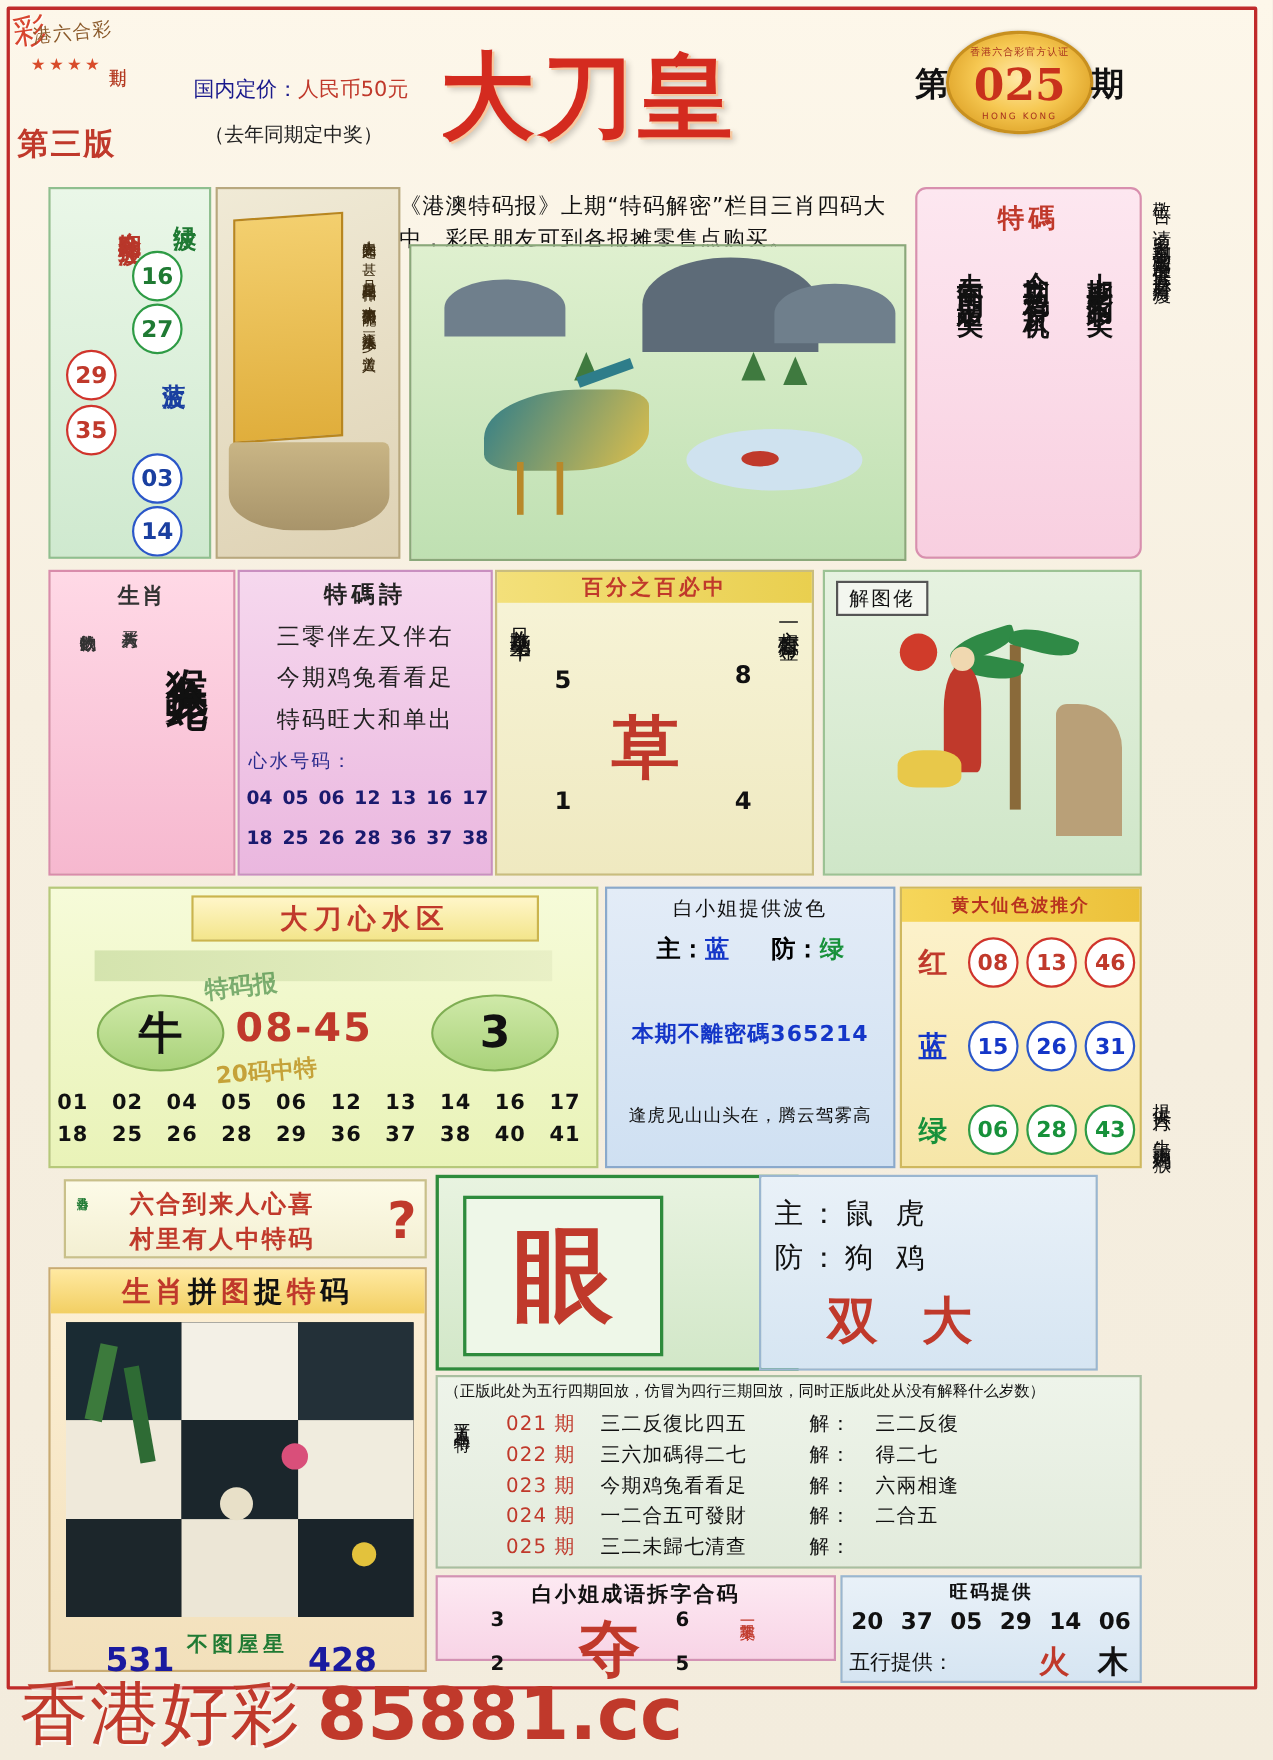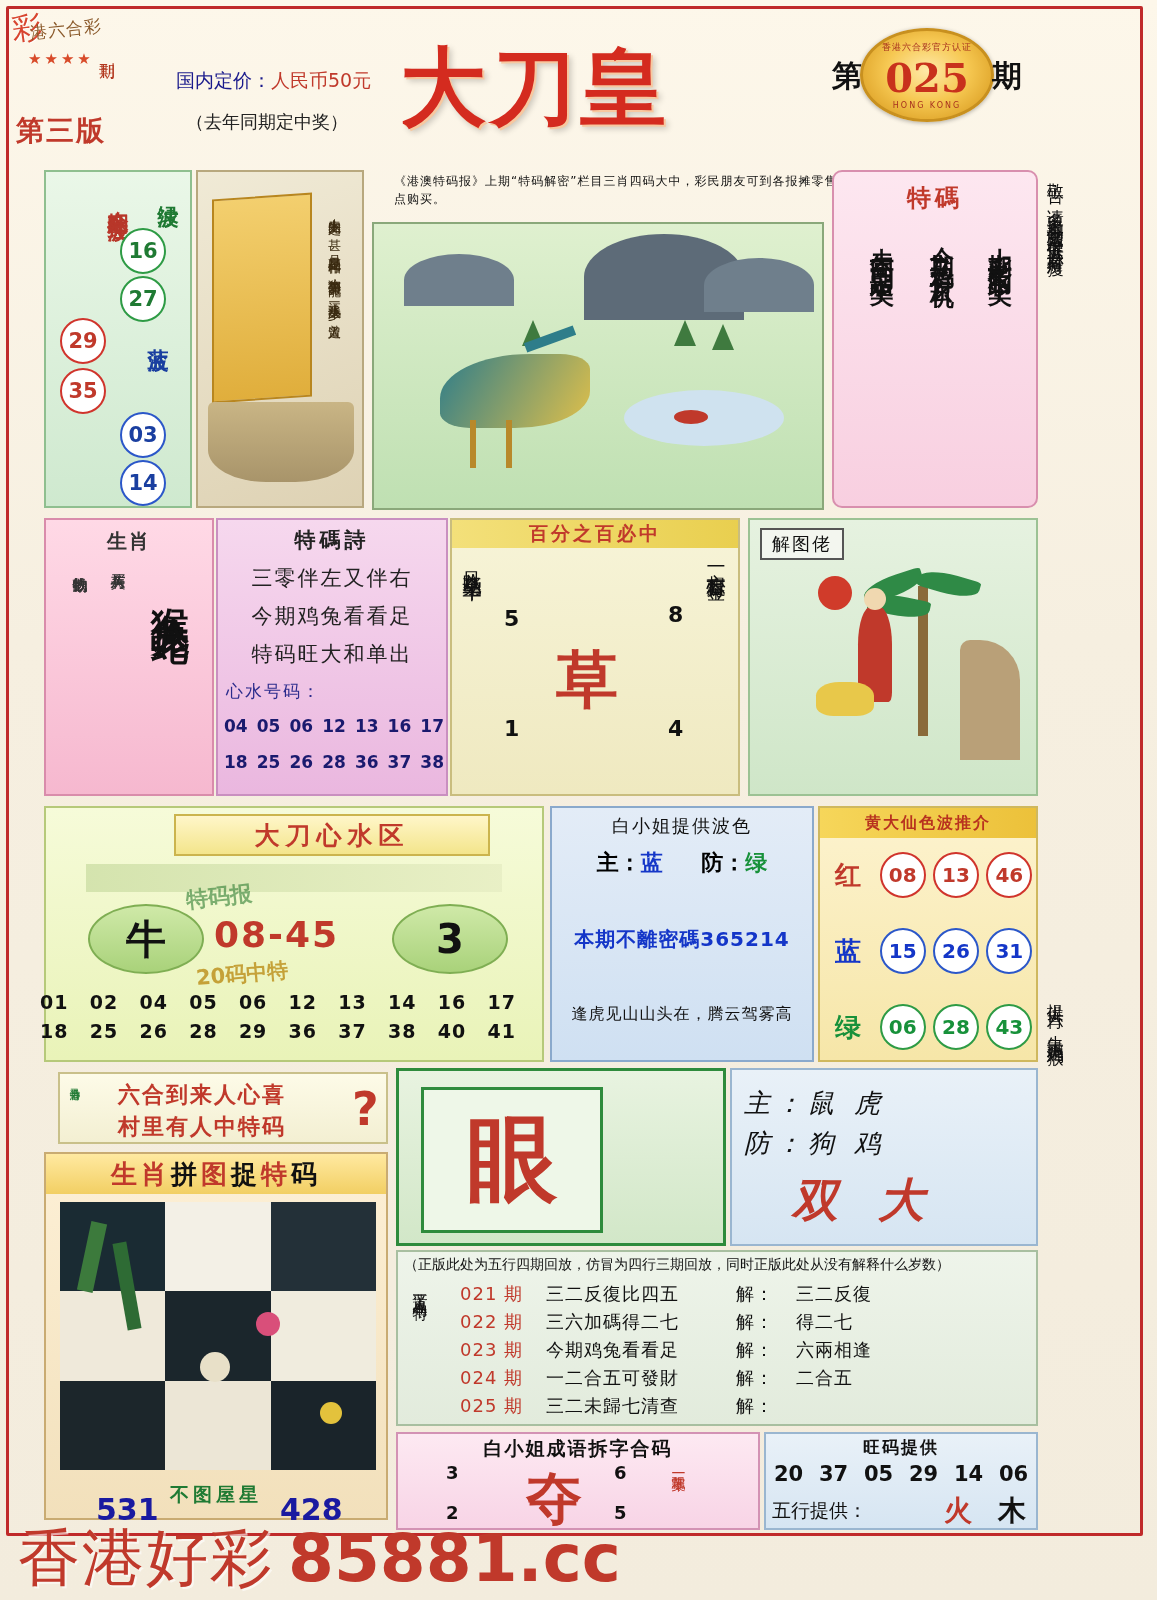--- a/index.html
+++ b/index.html
@@ -98,21 +98,21 @@
   .bo2{left:196px;top:170px;width:168px;height:338px;
     background:linear-gradient(160deg,#f0ead6,#ded2b4);border:2px solid #b8a87e;}
   .sail{position:absolute;left:14px;top:24px;width:96px;height:200px;
     background:linear-gradient(180deg,#f3cf6e,#e0ae3c);
     border:2px solid #b8861f;transform:skewY(-4deg);}
   .poem{position:absolute;left:26px;top:36px;width:120px;height:250px;
     writing-mode:vertical-rl;text-orientation:upright;
     font-size:13px;color:#3a2a10;line-height:1.5;letter-spacing:1px;}
   
   .topnote{
-    position:absolute;left:394px;top:172px;width:450px;font-size:12px;color:#111;
+    position:absolute;left:363px;top:172px;width:450px;font-size:20px;color:#111;
     line-height:1.5;letter-spacing:1px;
   }
   
   .bo3{left:372px;top:222px;width:452px;height:288px;
     background:linear-gradient(180deg,#dff0cf,#bfe0b2);border:2px solid #8aa87a;}
   
   .bo4{left:832px;top:170px;width:206px;height:338px;
     background:linear-gradient(180deg,#fde7f0,#f8cfe0);border:2px solid #d88fae;
     border-radius:10px;}
   .bo4 .tm{position:absolute;left:0;top:10px;width:100%;text-align:center;
@@ -167,21 +167,21 @@
     background:linear-gradient(180deg,#fff6c9,#f3e58b);
     border:2px solid #cbb44d;
     display:flex;align-items:center;justify-content:center;
     font-size:25px;font-weight:bold;color:#c0392b;letter-spacing:6px;}
   .oval{position:absolute;width:112px;height:66px;border-radius:50%;
     background:linear-gradient(180deg,#cfe9a8,#a9d27a);border:2px solid #7fae53;
     display:flex;align-items:center;justify-content:center;
     font-size:40px;font-weight:bold;color:#111;}
   .midnum{position:absolute;left:214px;top:914px;font-size:36px;font-weight:bold;color:#c0392b;
     letter-spacing:2px;}
-  .gridnums{position:absolute;left:40px;top:988px;width:476px;
+  .gridnums{position:absolute;left:52px;top:988px;width:476px;
     font-size:19px;color:#111;line-height:1.5;letter-spacing:1px;font-weight:bold;}
   .gridnums .row{display:flex;justify-content:space-between;}
   
   .bo10{left:550px;top:806px;width:264px;height:256px;
     background:linear-gradient(180deg,#e3ecf7,#cfe0f2);border:2px solid #8aa9cc;}
   .bo10 .t{position:absolute;left:0;top:6px;width:100%;text-align:center;
     font-size:18px;color:#111;letter-spacing:2px;}
   .bo10 .zf{position:absolute;left:0;top:40px;width:100%;text-align:center;font-size:22px;font-weight:bold;}
   .bo10 .blue{color:#1436c8;}
   .bo10 .green{color:#17913a;}
@@ -223,38 +223,38 @@
   .bo13 .bot{position:absolute;left:0;bottom:10px;width:100%;text-align:center;
     font-size:19px;color:#1f7a33;font-weight:bold;letter-spacing:4px;}
   
   .bo14{left:396px;top:1068px;width:330px;height:178px;
     background:linear-gradient(180deg,#e8f3e0,#d2e7c8);border:3px solid #2e8b3c;}
   .bo14 .inner{position:absolute;left:22px;top:16px;width:176px;height:140px;
     border:3px solid #2e8b3c;background:#eef7e8;
     display:flex;align-items:center;justify-content:center;}
   .bo14 .ch{font-size:92px;color:#c0392b;font-weight:bold;font-family:"DejaVu Serif",serif;}
   
-  .bo15{left:730px;top:1068px;width:308px;height:178px;
-    background:linear-gradient(180deg,#e9f1f8,#d6e5f2);border:2px solid #9ab6d0;font-style:italic;}
+  .bo15{left:690px;top:1068px;width:308px;height:178px;
+    background:linear-gradient(180deg,#e9f1f8,#d6e5f2);border:2px solid #9ab6d0;}
   .bo15 .r{position:absolute;left:12px;font-size:26px;color:#111;letter-spacing:6px;}
   .bo15 .r1{top:16px;} .bo15 .r2{top:56px;}
   .bo15 .big{position:absolute;left:60px;top:100px;font-size:46px;color:#c0392b;
     font-weight:bold;letter-spacing:40px;}
   
   .bo16{left:396px;top:1250px;width:642px;height:176px;
     background:linear-gradient(180deg,#eef4ea,#e2ebdc);border:2px solid #a8bfa0;}
   .bo16 .note{position:absolute;left:6px;top:4px;width:630px;font-size:14px;color:#111;}
   .bo16 .vt{position:absolute;left:12px;top:30px;writing-mode:vertical-rl;
     text-orientation:upright;font-size:15px;color:#111;height:130px;letter-spacing:2px;}
   .qrow{position:absolute;left:62px;width:560px;font-size:18px;color:#c0392b;
     display:flex;align-items:center;letter-spacing:1px;}
   .qrow .q{width:86px;} .qrow .a{width:190px;color:#111;}
   .qrow .jie{width:60px;color:#111;} .qrow .b{flex:1;color:#111;}
   
-  .bo17{left:396px;top:1432px;width:364px;height:98px;
+  .bo17{left:396px;top:1432px;width:364px;height:78px;
     background:linear-gradient(180deg,#fde9f2,#f8d4e6);border:2px solid #d392b4;}
   .bo17 .t{position:absolute;left:0;top:2px;width:100%;text-align:center;
     font-size:19px;font-weight:bold;color:#111;letter-spacing:2px;}
   .bo17 .big{position:absolute;left:128px;top:28px;font-size:56px;color:#c0392b;font-weight:bold;
     font-family:"DejaVu Serif",serif;}
   .bo17 .c{position:absolute;font-size:18px;color:#111;font-weight:bold;}
   .bo17 .v{position:absolute;left:272px;top:32px;writing-mode:vertical-rl;
     text-orientation:upright;font-size:14px;color:#c0392b;height:60px;}
   
   .bo18{left:764px;top:1432px;width:274px;height:98px;

